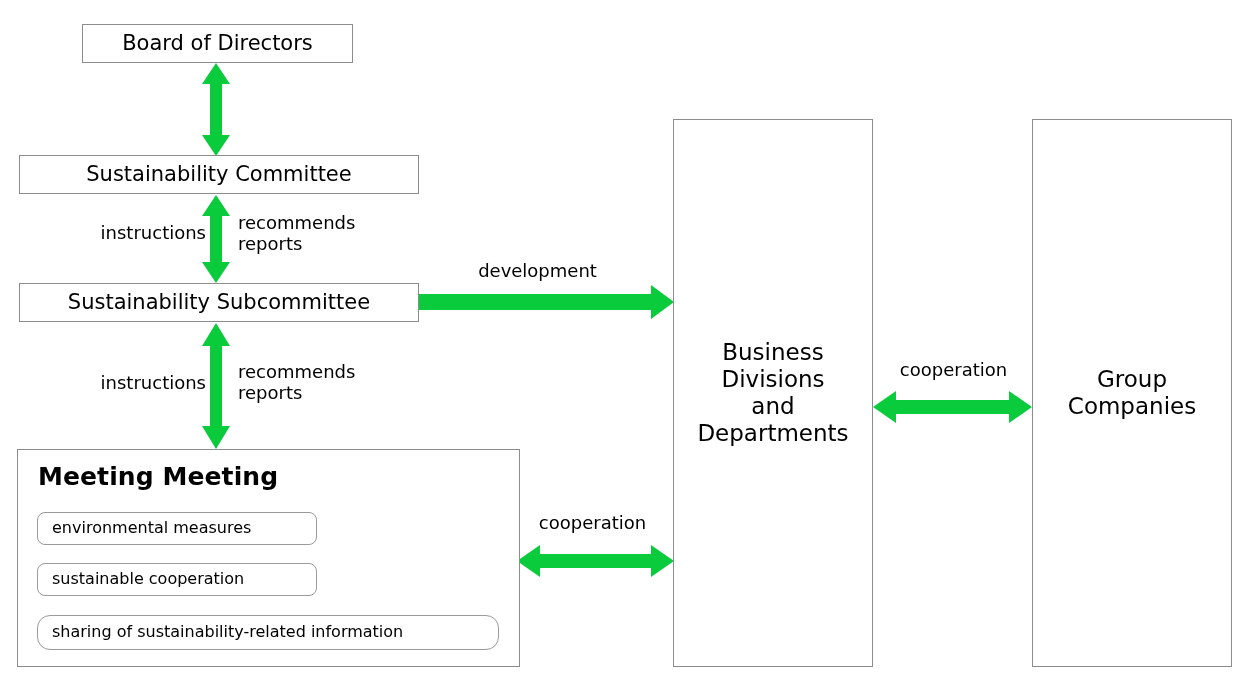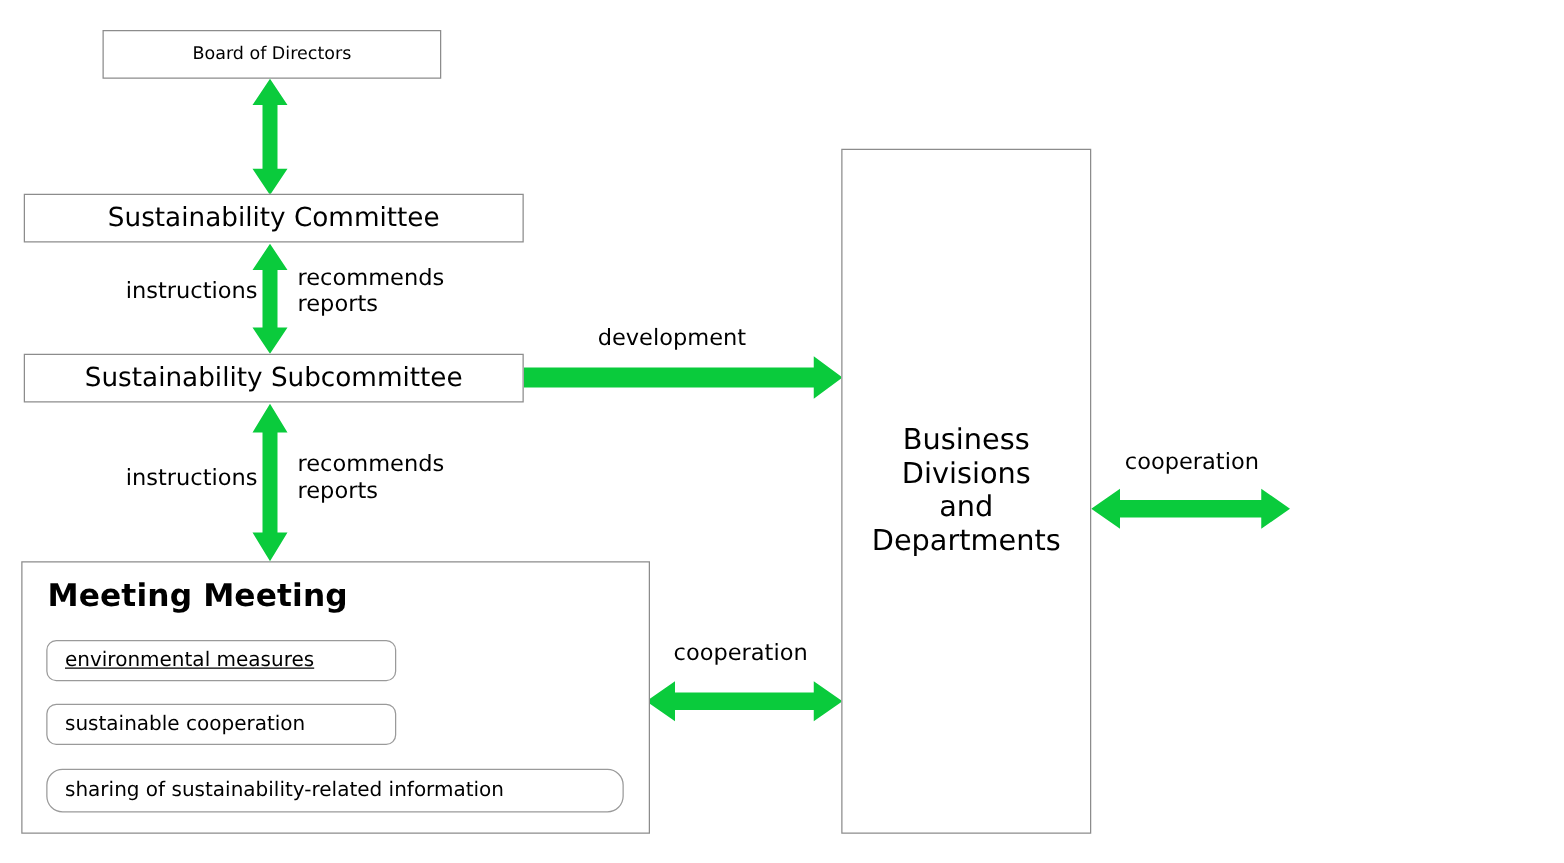--- a/index.html
+++ b/index.html
@@ -31,21 +31,21 @@
     line-height: 1.18;
     color: #000000;
   }
   .node-label {
     display: block;
     white-space: pre-line;
   }
   
   #node-board {
     left: 82px; top: 24px; width: 271px; height: 39px;
-    font-size: 14px;
+    font-size: 21px;
   }
   #node-committee {
     left: 19px; top: 155px; width: 400px; height: 39px;
     font-size: 21px;
   }
   #node-subcommittee {
     left: 19px; top: 283px; width: 400px; height: 39px;
     font-size: 21px;
     justify-content: center;
   }
@@ -67,21 +67,21 @@
     box-sizing: border-box;
     border: 1px solid #9a9a9a;
     border-radius: 8px;
     background: #ffffff;
     display: flex;
     align-items: center;
     padding-left: 14px;
     font-size: 16px;
     color: #000000;
   }
-  #pill-0 { left: 19px; top: 62px;  width: 280px; height: 33px; text-decoration: underline; }
+  #pill-0 { left: 19px; top: 62px;  width: 280px; height: 33px; }
   #pill-1 { left: 19px; top: 113px; width: 280px; height: 33px; }
   #pill-2 { left: 19px; top: 165px; width: 462px; height: 35px; border-radius: 13px; }
 
   #node-business {
     left: 673px; top: 119px; width: 200px; height: 548px;
     font-size: 23px;
   }
   #node-group {
     left: 1032px; top: 119px; width: 200px; height: 548px;
     font-size: 23px;
@@ -180,20 +180,24 @@
     </div>
   </div>
 
   <div class="node" id="node-business">
     <span class="node-label">Business
 Divisions
 and
 Departments</span>
   </div>
 
+  <div class="node" id="node-group">
+    <span class="node-label">Group
+Companies</span>
+  </div>
 
   <div class="edge-label left-of" id="lbl-instructions-1">instructions</div>
 
   <div class="edge-label right-of" id="lbl-recommends-1">recommends
 reports</div>
 
   <div class="edge-label left-of" id="lbl-instructions-2">instructions</div>
 
   <div class="edge-label right-of" id="lbl-recommends-2">recommends
 reports</div>

